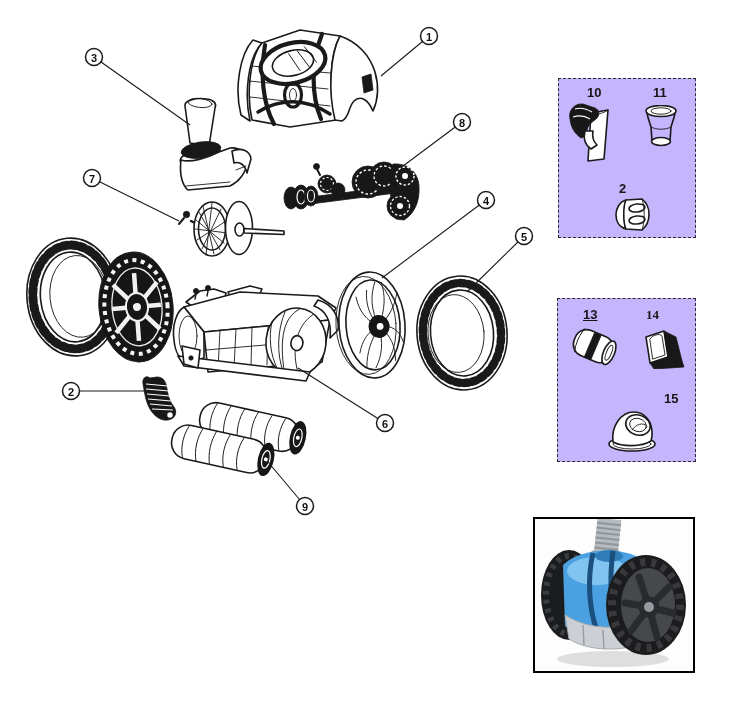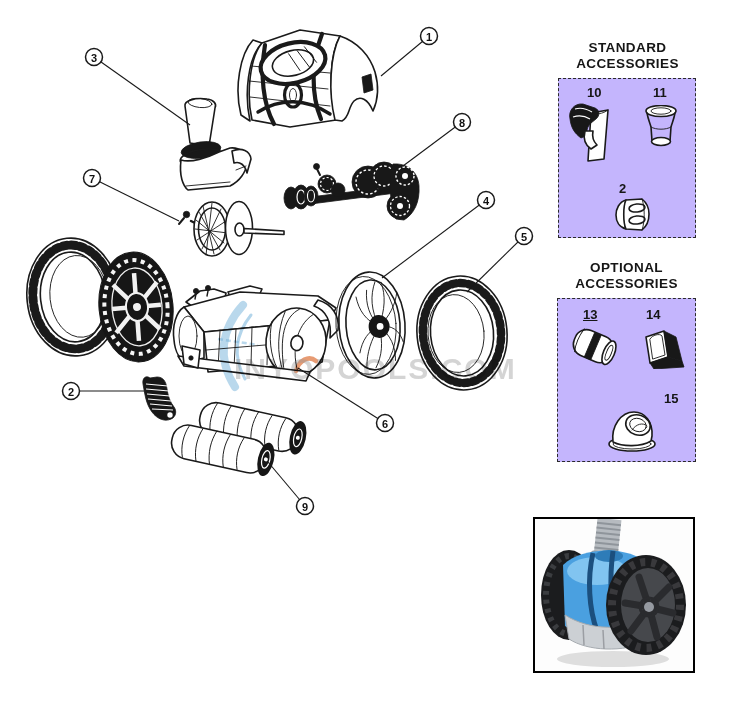--- a/index.html
+++ b/index.html
@@ -217,31 +217,21 @@
         <text class="cnum" x="462" y="123">8</text>
       </g>
       <g>
         <line class="cline" x1="305" y1="506" x2="268" y2="462"></line>
         <circle class="ccirc" cx="305" cy="506" r="8.5"></circle>
         <text class="cnum" x="305" y="507">9</text>
       </g>
     </g>
   </svg>
 
-  <div class="watermark">
-    <svg width="320" height="110" viewBox="0 0 320 110">
-      <path d="M38,10 C16,34 12,64 30,92" fill="none" stroke-width="8" stroke-linecap="round" opacity=".5" stroke="#74b2da"></path>
-      <path d="M46,20 C30,40 28,62 40,84" fill="none" stroke-width="3" stroke-linecap="round" opacity=".55" stroke="#74b2da"></path>
-      <path d="M13,44 L53,50" fill="none" stroke-width="2.5" stroke-dasharray="5 3" opacity=".5" stroke="#74b2da"></path>
-      <path d="M91,76 C94,65 104,60 111,66" fill="none" stroke-width="4.5" stroke-linecap="round" opacity=".7" stroke="#dd7038"></path>
-      <text class="wmtext" x="29" y="84" fill="#9a9a9a">INYOPOOLS.COM</text>
-    </svg>
-  </div>
-
-  <div class="acc-title" style="left:558px;top:40px;">STANDARD ACCESSORIES</div>
+
 
   <div class="accbox" style="left:558px;top:78px;width:136px;height:158px;">
     <span class="acc-num" style="left:28px;top:6px;">10</span>
     <svg class="acc-art" style="left:8px;top:22px;" width="47" height="62" viewBox="0 0 47 62">
       <path class="fw" d="M24,12 L41,9 L37,58 L21,60 Z"></path>
       <path class="thin" d="M24,12 C28,14 36,13 41,9"></path>
       <path class="fd" d="M3,18 C1,10 7,2 16,3 L28,7 C33,9 33,15 29,18 L24,22 C20,26 19,30 21,34 L14,37 C7,32 4,26 3,18 Z"></path>
       <path d="M8,8 C14,6 20,8 25,11 M6,16 C12,14 18,15 23,18" stroke="#fff" stroke-width="1.1" fill="none"></path>
       <path class="fw" d="M18,30 C16,38 18,44 24,48 L30,44 C26,40 25,35 26,30 Z"></path>
     </svg>
@@ -256,34 +246,33 @@
     <span class="acc-num" style="left:60px;top:102px;">2</span>
     <svg class="acc-art" style="left:55px;top:118px;" width="37" height="35" viewBox="0 0 37 35">
       <path class="fw" d="M12,3 C5,5 2,12 2,18 C2,24 5,30 12,32 C10,26 10,9 12,3 Z"></path>
       <path class="fw" d="M12,3 L28,2 C33,6 35,12 35,17 C35,23 33,29 28,33 L12,32 C9,26 9,9 12,3 Z"></path>
       <ellipse class="ln" cx="23" cy="11" rx="8" ry="4" transform="rotate(-6 23 11)"></ellipse>
       <ellipse class="ln" cx="23" cy="23" rx="8" ry="4" transform="rotate(-6 23 23)"></ellipse>
       <path class="thin" d="M28,2 C31,10 31,25 28,33"></path>
     </svg>
   </div>
 
-  <div class="acc-title" style="left:557px;top:260px;">OPTIONAL ACCESSORIES</div>
 
   <div class="accbox" style="left:557px;top:298px;width:137px;height:162px;">
     <span class="acc-num" style="left:25px;top:8px;text-decoration:underline;">13</span>
     <svg class="acc-art" style="left:13px;top:25px;" width="46" height="47" viewBox="0 0 46 47">
       <g transform="rotate(23 23 23)">
         <rect class="fw" x="2" y="9" width="40" height="27" rx="12"></rect>
         <rect class="fd" x="18" y="9.5" width="7" height="26.5"></rect>
         <ellipse class="fw" cx="39" cy="22.5" rx="5.5" ry="12.5"></ellipse>
         <ellipse class="thin" cx="39" cy="22.5" rx="2.5" ry="8"></ellipse>
         <path class="thin" d="M7,10 C5,18 5,28 7,35"></path>
       </g>
     </svg>
-    <span class="acc-num" style="left:88px;top:8px;">14</span>
+    <span class="acc-num" style="left:88px;top:8px;font-family:Liberation Serif, serif;">14</span>
     <svg class="acc-art" style="left:84px;top:28px;" width="44" height="42" viewBox="0 0 44 42">
       <path class="fw" d="M4,10 L22,4 L26,30 L8,36 Z"></path>
       <path class="thin" d="M8,12 C10,8 18,6 20,9 L23,28 L11,32 Z"></path>
       <path class="fd" d="M22,4 L34,10 L40,34 L26,30 Z"></path>
       <path class="fd" d="M8,36 L26,30 L40,34 L42,40 L12,42 Z"></path>
     </svg>
     <span class="acc-num" style="left:58px;top:92px;margin-left:48px;">15</span>
     <svg class="acc-art" style="left:49px;top:107px;" width="51" height="47" viewBox="0 0 51 47">
       <ellipse class="fw" cx="25" cy="38" rx="23" ry="7"></ellipse>
       <ellipse class="thin" cx="25" cy="38" rx="19" ry="5"></ellipse>

